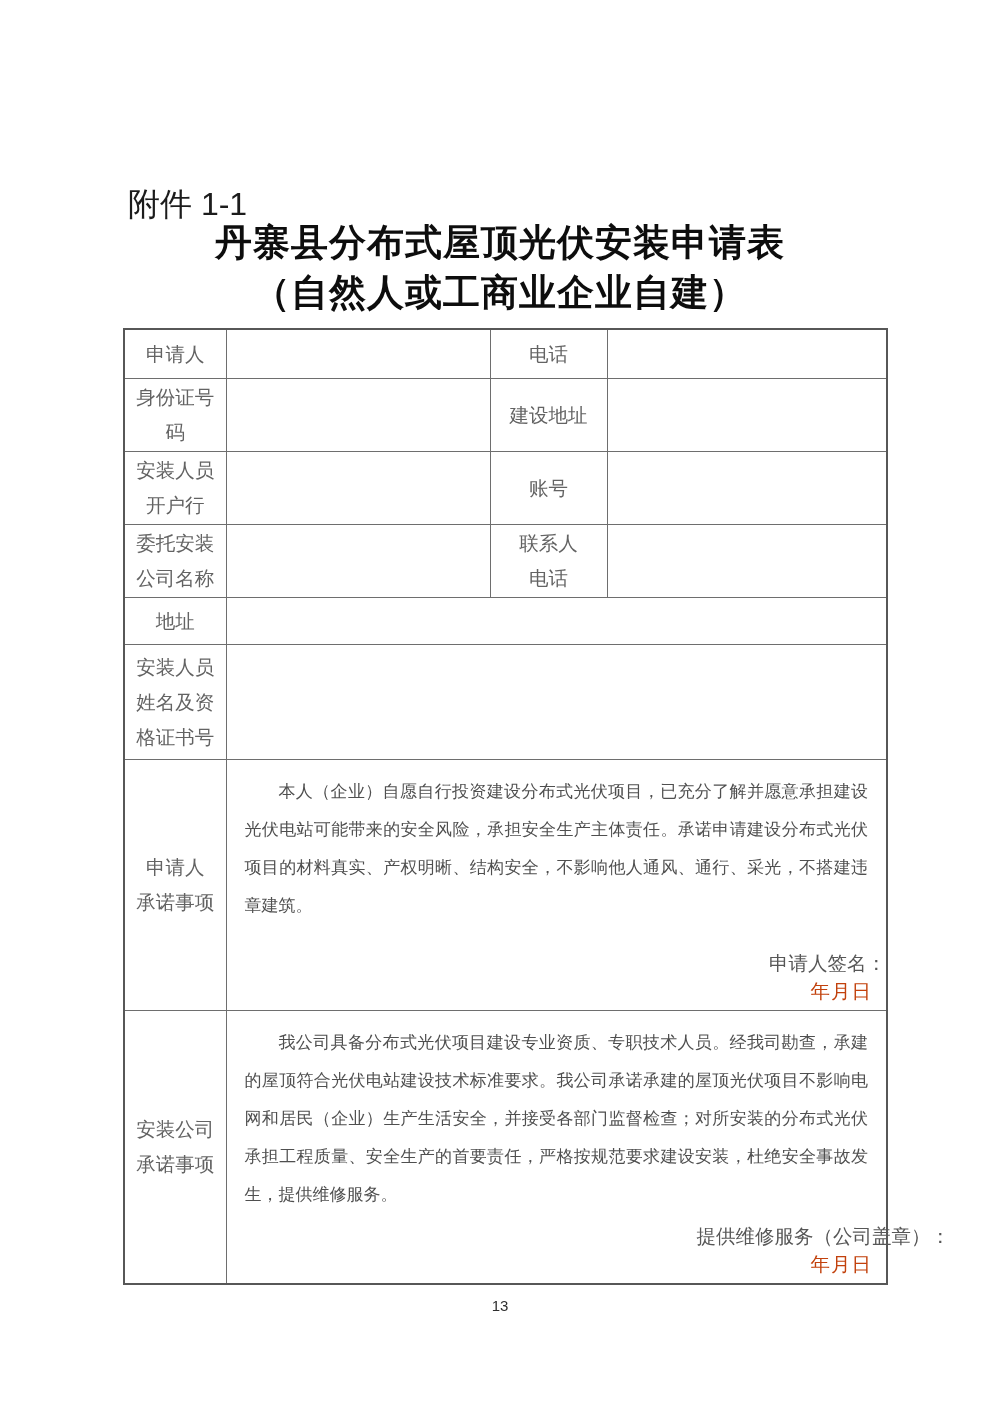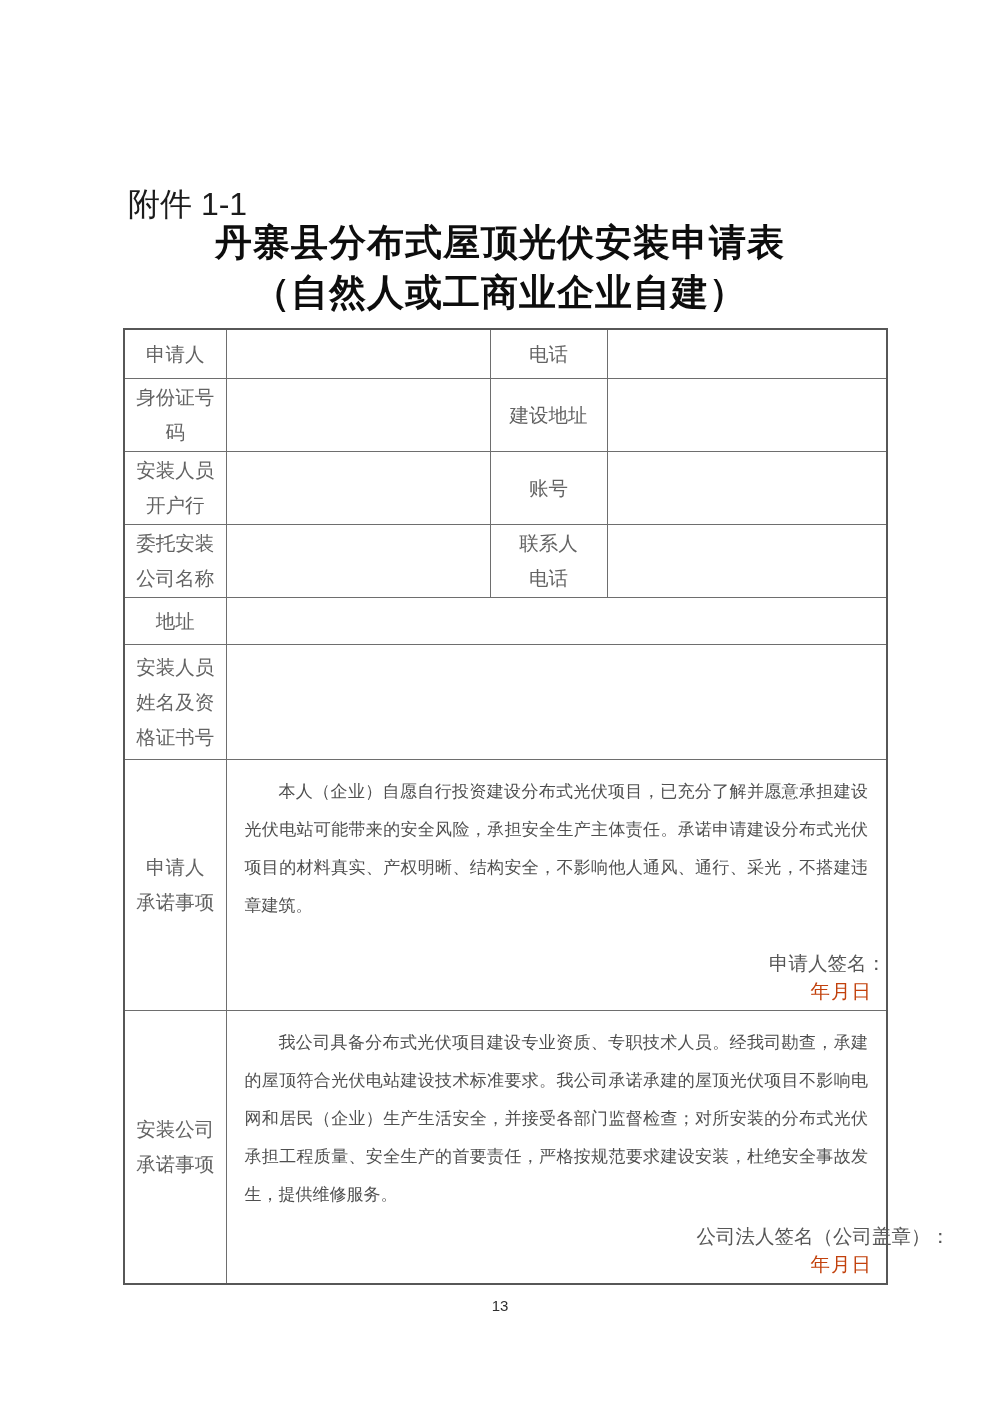--- a/index.html
+++ b/index.html
@@ -152,21 +152,21 @@
           <p class="para">本人（企业）自愿自行投资建设分布式光伏项目，已充分了解并愿意承担建设光伏电站可能带来的安全风险，承担安全生产主体责任。承诺申请建设分布式光伏项目的材料真实、产权明晰、结构安全，不影响他人通风、通行、采光，不搭建违章建筑。</p>
           <div class="sig">申请人签名：</div>
           <div class="date">年月日</div>
         </td>
       </tr>
       <tr class="r8">
         <td class="lbl">安装公司
 承诺事项</td>
         <td class="commit" colspan="3">
           <p class="para">我公司具备分布式光伏项目建设专业资质、专职技术人员。经我司勘查，承建的屋顶符合光伏电站建设技术标准要求。我公司承诺承建的屋顶光伏项目不影响电网和居民（企业）生产生活安全，并接受各部门监督检查；对所安装的分布式光伏承担工程质量、安全生产的首要责任，严格按规范要求建设安装，杜绝安全事故发生，提供维修服务。</p>
-          <div class="sig">公司法人签名（公司盖章）：</div>
+          <div class="sig">提供维修服务（公司盖章）：</div>
           <div class="date">年月日</div>
         </td>
       </tr>
     </tbody>
   </table>
 
   <div class="page-number">13</div>
 
 </div>
 

